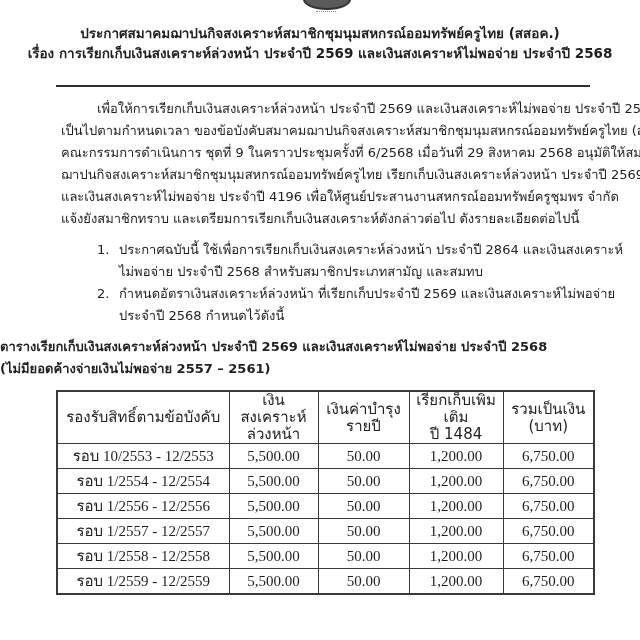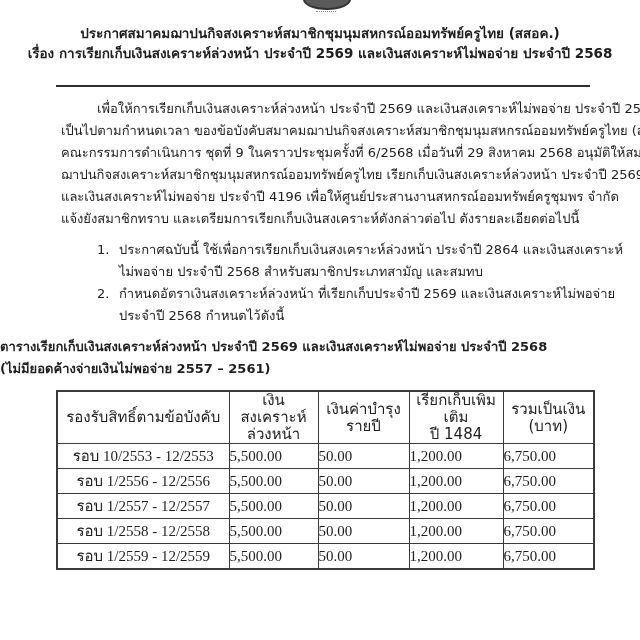--- a/index.html
+++ b/index.html
@@ -95,21 +95,21 @@
     border: 1px solid #3a3a3a;
     padding: 0;
     font-weight: normal;
     overflow: hidden;
   }
   table.fees { border: 2px solid #3a3a3a; }
   tr.head-row { height: 49px; }
   tr.data-row { height: 24px; font-family: Liberation Serif, serif; }
   th.hc { text-align: center; vertical-align: middle; line-height: 17px; }
   td.c-period { text-align: center; }
-  td.c-num { text-align: left; padding-right: 10px; }
+  td.c-num { text-align: center; padding-right: 10px; }
 </style>
 </head>
 <body>
 
 <div class="page">
 
   <div class="seal"></div>
   <div class="seal-dots"></div>
 
   <div class="doc-title">
@@ -181,20 +181,27 @@
       </tr>
 
       <tr class="data-row">
         <td class="c-period">รอบ 10/2553 - 12/2553</td>
         <td class="c-num">5,500.00</td>
         <td class="c-num">50.00</td>
         <td class="c-num">1,200.00</td>
         <td class="c-num">6,750.00</td>
       </tr>
       <tr class="data-row">
+        <td class="c-period">รอบ 1/2554 - 12/2554</td>
+        <td class="c-num">5,500.00</td>
+        <td class="c-num">50.00</td>
+        <td class="c-num">1,200.00</td>
+        <td class="c-num">6,750.00</td>
+      </tr>
+      <tr class="data-row">
         <td class="c-period">รอบ 1/2556 - 12/2556</td>
         <td class="c-num">5,500.00</td>
         <td class="c-num">50.00</td>
         <td class="c-num">1,200.00</td>
         <td class="c-num">6,750.00</td>
       </tr>
       <tr class="data-row">
         <td class="c-period">รอบ 1/2557 - 12/2557</td>
         <td class="c-num">5,500.00</td>
         <td class="c-num">50.00</td>

